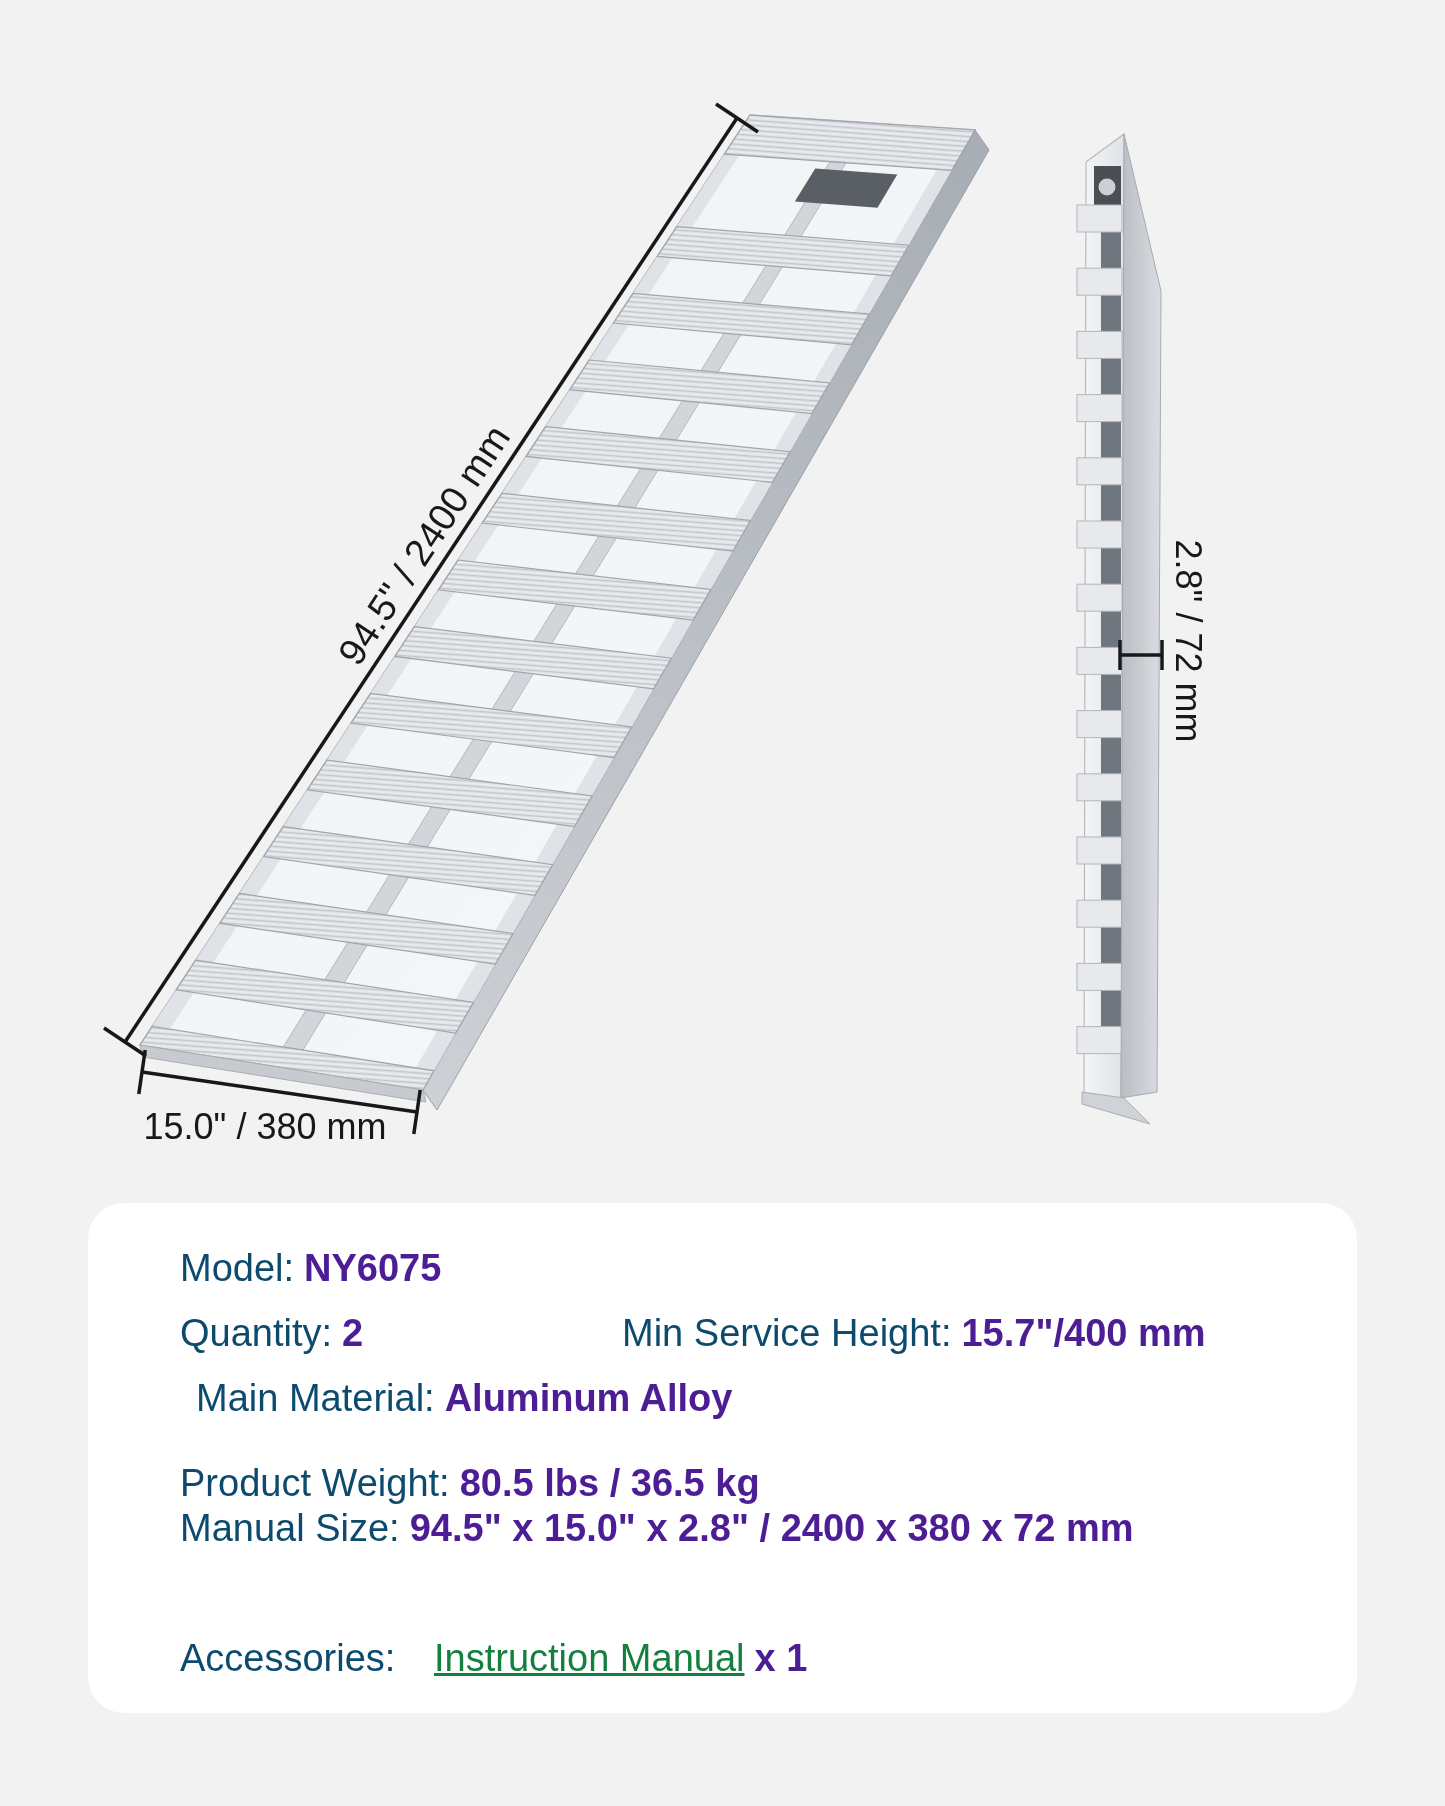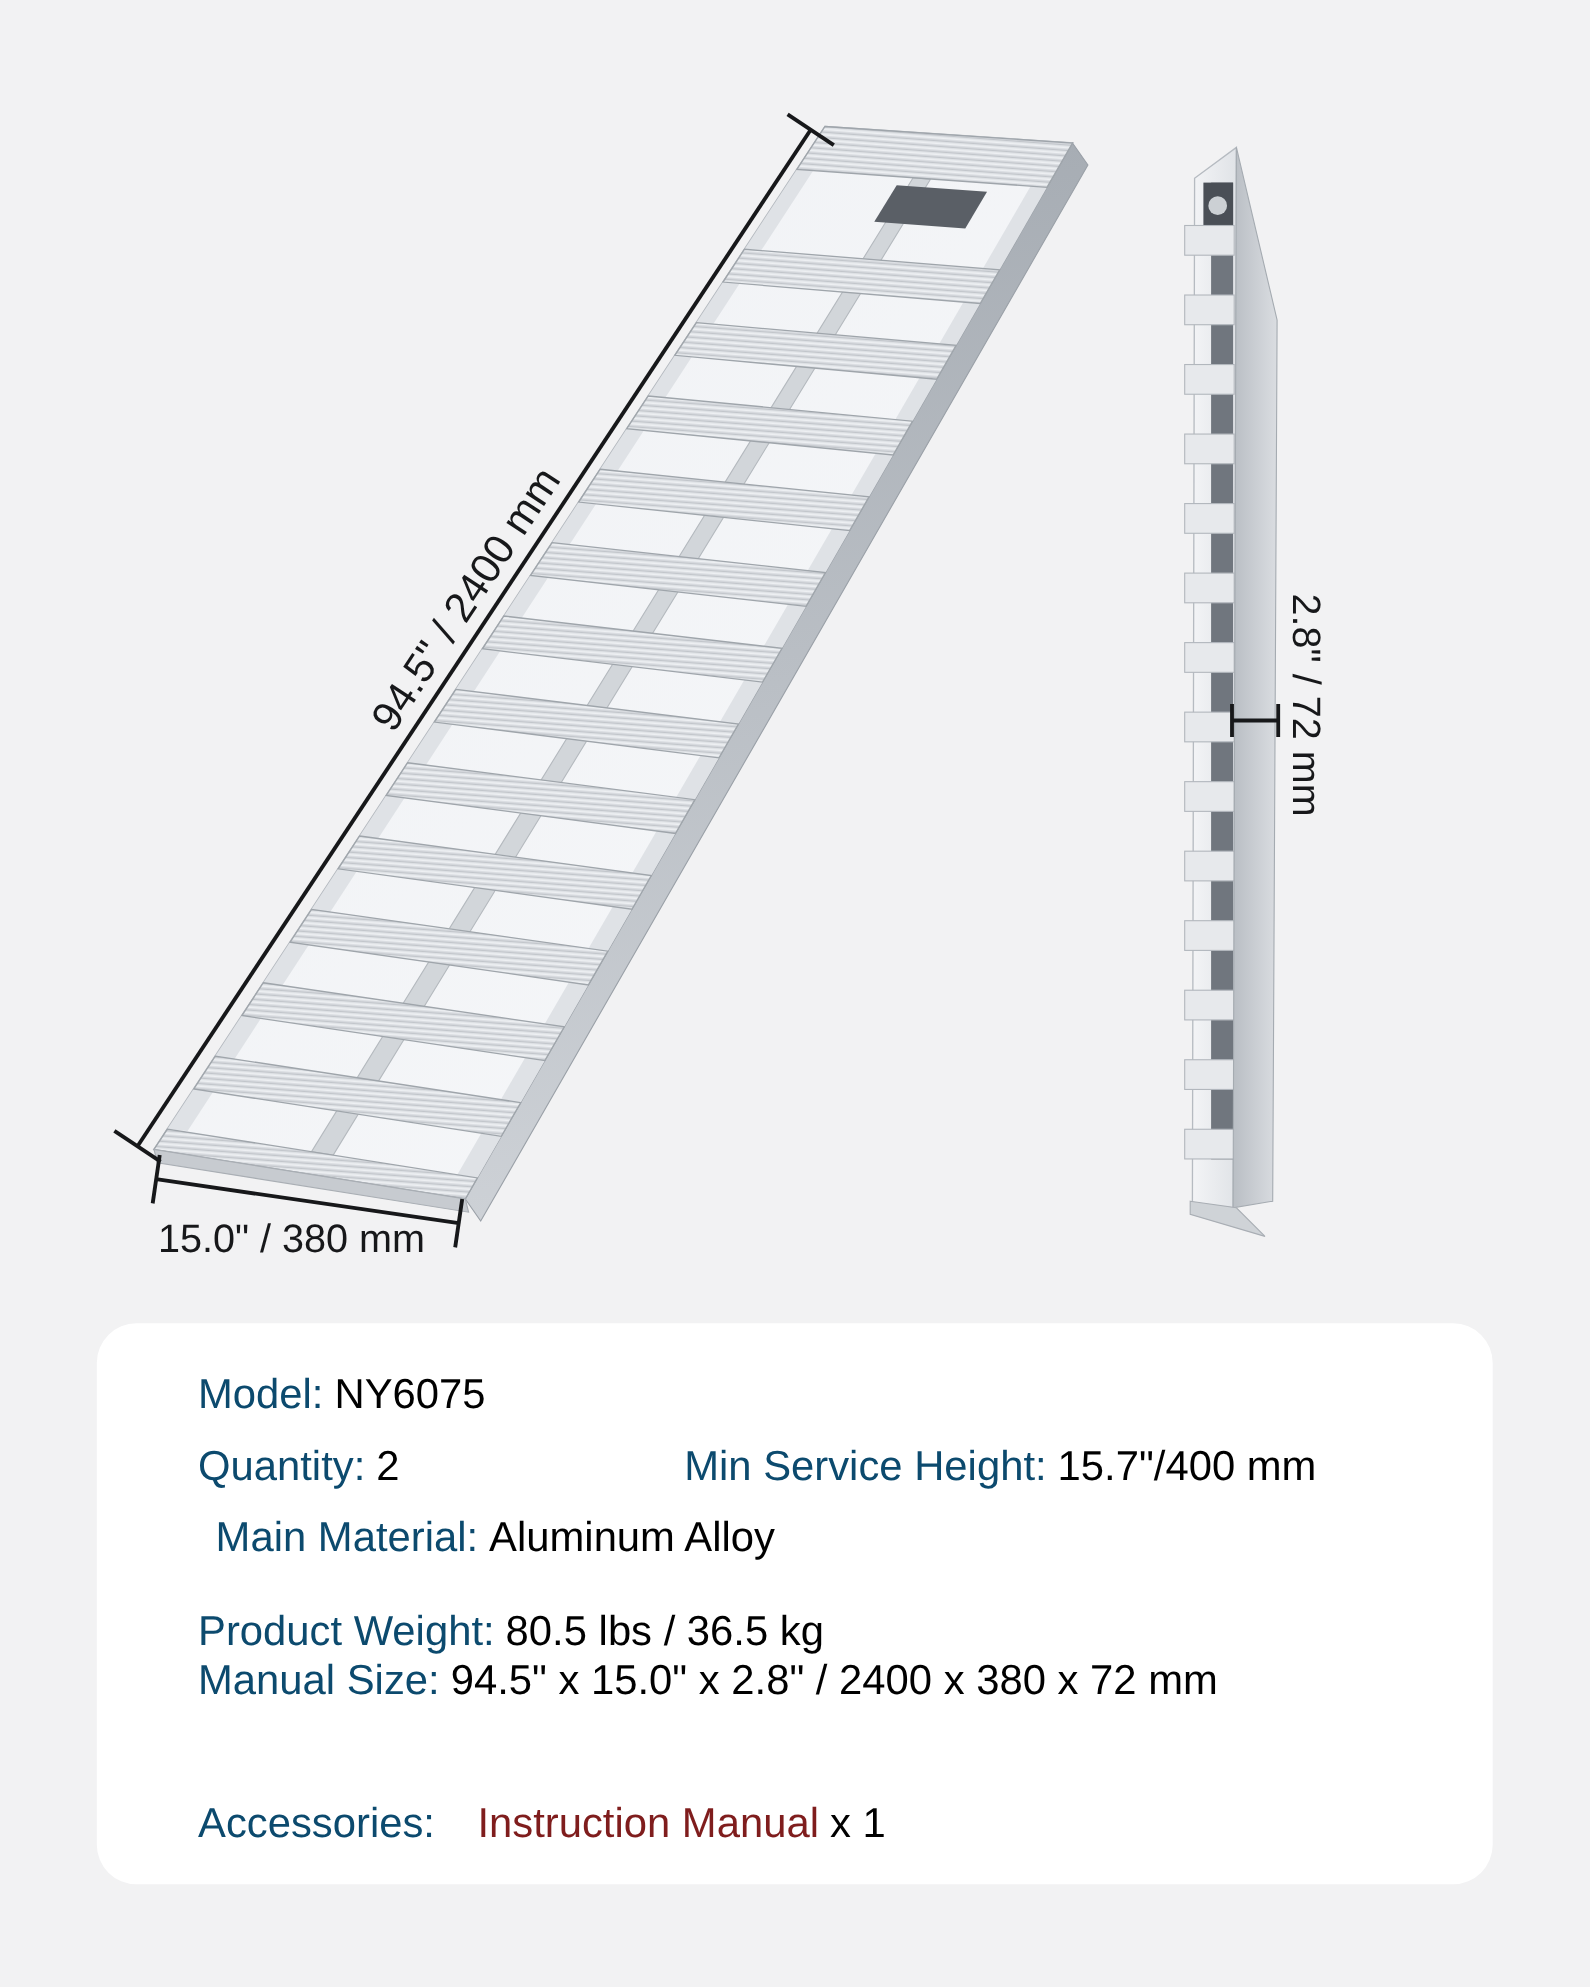--- a/index.html
+++ b/index.html
@@ -11,22 +11,22 @@
   }
   #diagram-svg{position:absolute;left:0;top:0;}
   .dim-text{font-family:"Liberation Sans","DejaVu Sans",sans-serif;font-size:38px;fill:#17181a;}
   .dim-text-sm{font-family:"Liberation Sans","DejaVu Sans",sans-serif;font-size:36px;fill:#17181a;}
   .spec-card{
     position:absolute;left:88px;top:1203px;width:1269px;height:510px;
     background:#ffffff;border-radius:36px;
   }
   .spec{position:absolute;font-size:38px;line-height:46px;white-space:nowrap;}
   .spec .lbl{color:#0c4a6e;}
-  .spec .val{color:#000000;font-weight:400;margin-left:10px;text-align:center;}
-  .spec .plain{color:#7f1d1d;}
+  .spec .val{color:#4c1d95;font-weight:700;margin-left:10px;text-align:center;}
+  .spec .plain{color:#15803d;text-decoration:underline;}
 </style>
 </head>
 <body>
 
 <svg id="diagram-svg" width="1445" height="1200" viewBox="0 0 1445 1200" xmlns="http://www.w3.org/2000/svg">
   <defs>
     <pattern id="ribs" patternUnits="userSpaceOnUse" width="10" height="5" patternTransform="rotate(4.3)">
       <rect width="10" height="5" fill="#dde0e4"></rect>
       <line x1="0" y1="1" x2="10" y2="1" stroke="#eef0f3" stroke-width="1.4"></line>
       <line x1="0" y1="3.6" x2="10" y2="3.6" stroke="#c2c6cb" stroke-width="1.2"></line>

